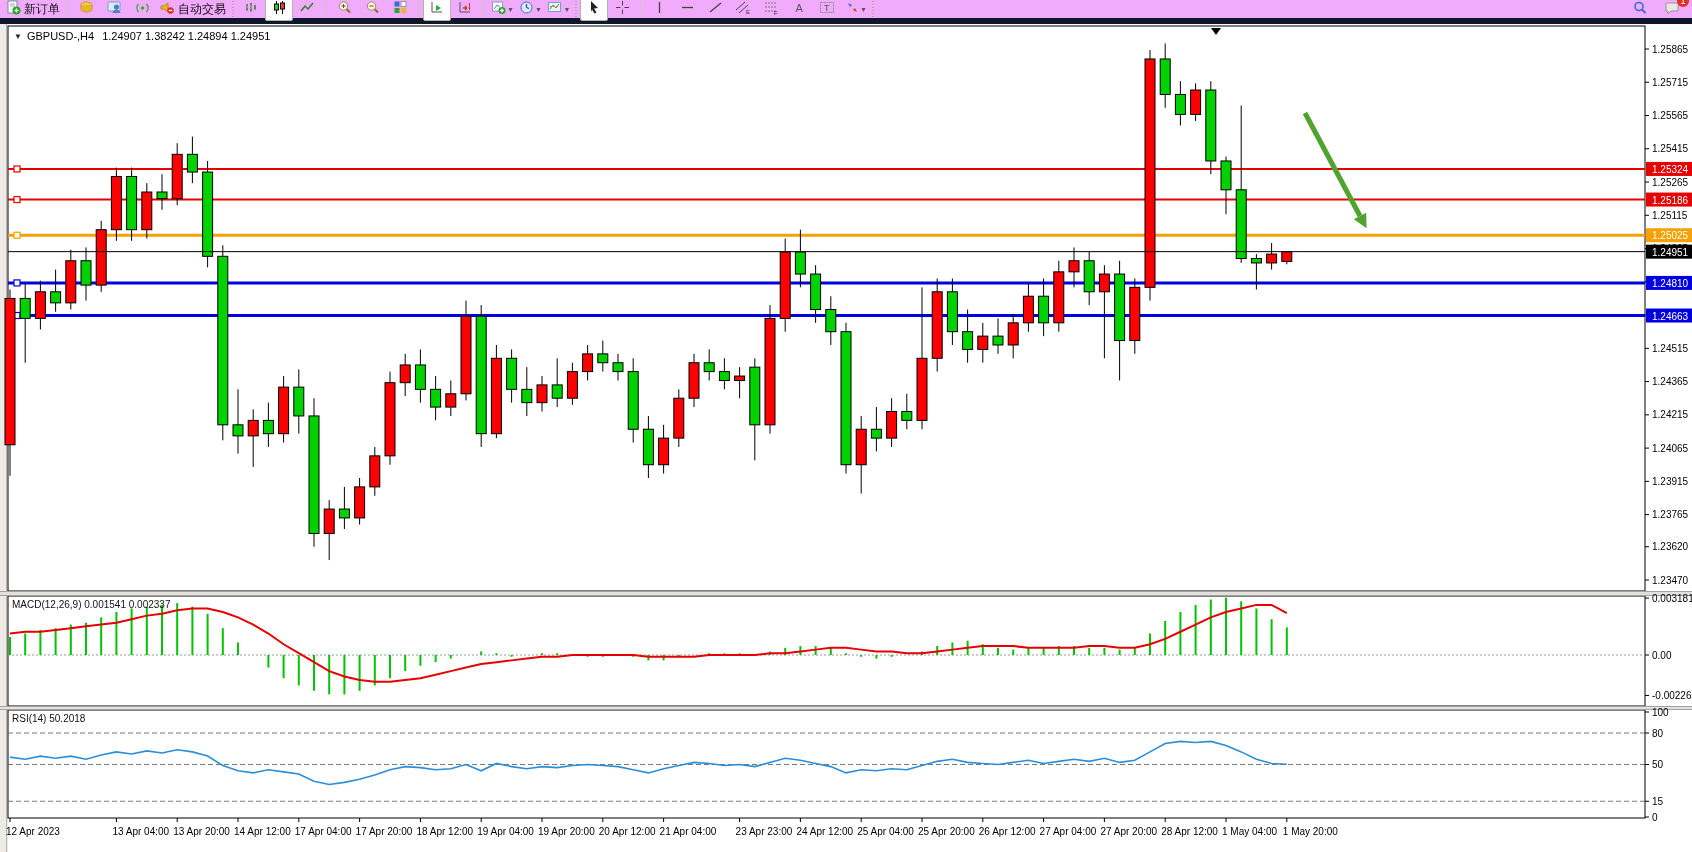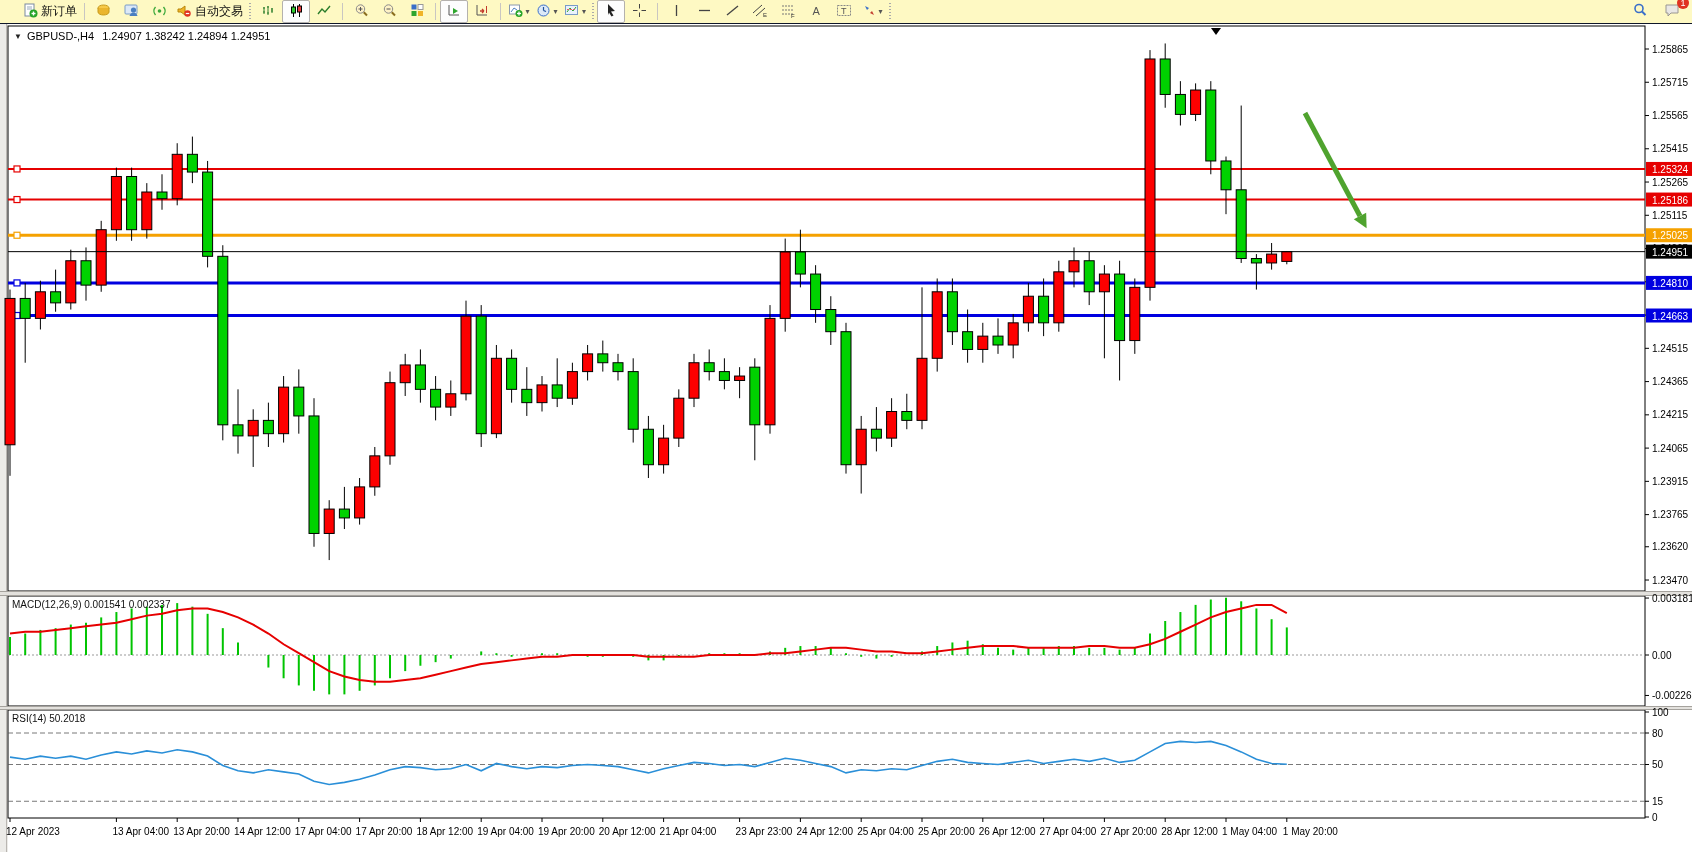--- a/index.html
+++ b/index.html
@@ -1,19 +1,19 @@
 <!DOCTYPE html>
 <html><head>
 <meta charset="utf-8">
 <style>
   html,body{margin:0;padding:0;width:1692px;height:852px;overflow:hidden;
     font-family:"Liberation Sans","DejaVu Sans",sans-serif;background:#fff;}
   
-  #toolbar{position:absolute;left:0;top:0;width:1692px;height:24px;background:#fef9c3;
-    border-bottom:1px solid #0f172a;display:flex;align-items:center;padding-left:20px;box-sizing:border-box;}
+  #toolbar{position:absolute;left:0;top:0;width:1692px;height:24px;background:#f0abfc;
+    border-bottom:6px solid #0f172a;display:flex;align-items:center;padding-left:3px;box-sizing:border-box;}
   .tbtn{height:21px;min-width:22px;padding:0 2px;display:flex;align-items:center;justify-content:center;
     border:1px solid transparent;border-radius:2px;color:#222;font-size:12px;cursor:default;}
   .tbtn.pressed{background:#fdfdfd;border:1px solid #b4b1ad;}
   .tbtn .lbl{margin-left:3px;font-size:12px;color:#111;}
   .caret{font-size:8px;color:#555;margin-left:2px;}
   .tsep{width:1px;height:17px;background:#c9c6c2;margin:0 4px;}
   .tgrip{width:4px;height:17px;margin:0 3px;background:repeating-linear-gradient(#aaa 0 1px,transparent 1px 3px);width:2px;}
   .tf{padding:0 6px;height:20px;display:flex;align-items:center;font-size:11px;color:#333;border:1px solid transparent;border-radius:2px;}
   .tf.pressed{background:#fdfdfd;border:1px solid #b4b1ad;}
   #right-tools{margin-left:auto;display:flex;align-items:center;margin-right:6px;}

